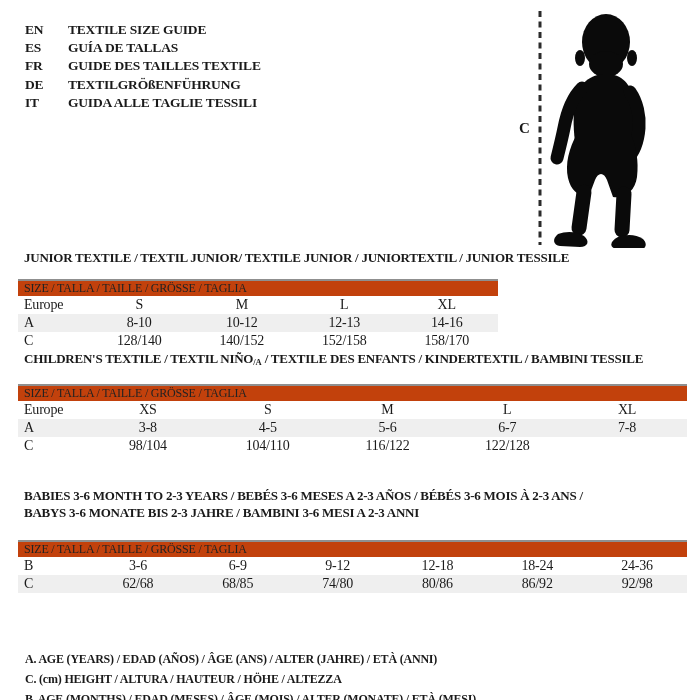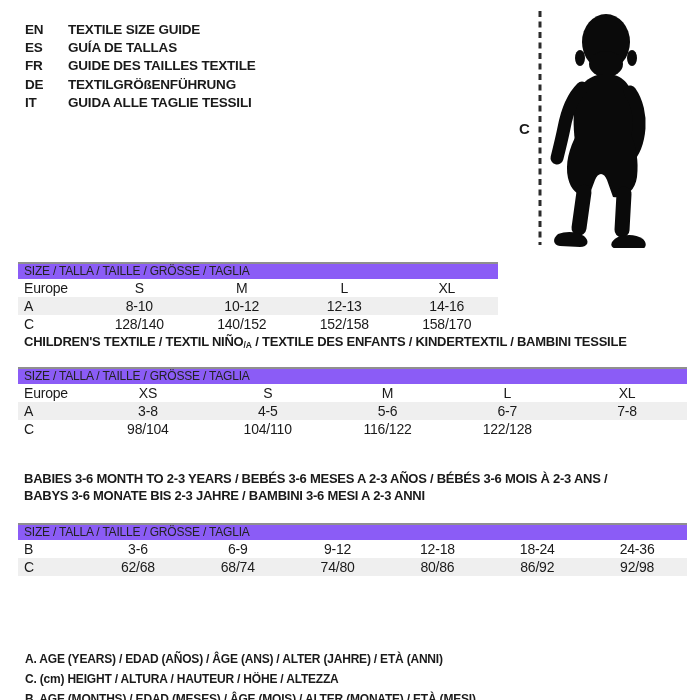--- a/index.html
+++ b/index.html
@@ -1,38 +1,38 @@
 <!DOCTYPE html>
 <html><head>
 <meta charset="utf-8">
 <style>
   html,body{margin:0;padding:0;background:#fff;}
   .page{position:relative;width:700px;height:700px;background:#ffffff;overflow:hidden;
-        font-family:Liberation Sans, sans-serif;color:#1a1a1a;}
+        font-family:Liberation Serif, serif;color:#1a1a1a;}
 
   
   .lang-list{position:absolute;top:21px;left:25px;display:grid;
              grid-template-columns:43px auto;font-weight:700;font-size:13.5px;
              line-height:18.2px;letter-spacing:-0.2px;white-space:nowrap;}
 
   
   .figure{position:absolute;top:8px;left:519px;height:240px;display:flex;align-items:stretch;}
   .measure-label{align-self:center;font-weight:700;font-size:15px;margin-right:8px;line-height:15px;}
   .dash-line{display:block;align-self:center;}
   .silhouette{display:block;margin-left:4px;}
 
   
   #sections{position:absolute;top:249px;left:18px;width:669px;}
   .section-title{font-weight:700;font-size:13px;line-height:17px;letter-spacing:-0.25px;padding-left:6px;white-space:nowrap;}
   .section-children{}
   .section-babies{margin-top:32px;}
   .size-table{margin-top:13px;width:669px;}
   .section-junior .size-table{width:480px;}
   .section-babies .size-table{margin-top:19px;}
-  .size-bar{background:#8b5cf6;border-top:2px solid #8f8f8f;height:15px;line-height:15px;
+  .size-bar{background:#c2410c;border-top:2px solid #8f8f8f;height:15px;line-height:15px;
             font-size:12px;padding-left:6px;letter-spacing:-0.2px;color:#222222;}
   .t-row{display:grid;height:18px;line-height:18px;font-size:14px;letter-spacing:-0.2px;}
   .t-row:nth-child(even){background:#efefef;}
   .t-label{padding-left:6px;text-align:left;}
   .t-cell{text-align:center;}
   .sub{font-size:8.5px;vertical-align:-2px;letter-spacing:0;}
 
   
   #notes{position:absolute;left:25px;top:626px;font-weight:700;font-size:12px;
          line-height:20px;letter-spacing:-0.2px;white-space:nowrap;margin-top:23px;}
@@ -73,20 +73,21 @@
         <path d="M38,184 L33,220" fill="none" stroke="#0a0a0a" stroke-width="15" stroke-linecap="round"></path>
         <path d="M78,186 L76,222" fill="none" stroke="#0a0a0a" stroke-width="15" stroke-linecap="round"></path>
         <path d="M12,226 C6,231 7,237 14,238 L34,239 C42,239 44,233 38,228 C30,223 20,223 12,226 Z"></path>
         <path d="M72,229 C64,233 63,239 70,241 L92,242 C100,242 102,236 97,231 C90,226 80,226 72,229 Z"></path>
       </g>
     </svg>
   </div>
 
   <div id="sections">
       <div class="section section-junior">
+        <div class="section-title"><span>JUNIOR TEXTILE / TEXTIL JUNIOR/ TEXTILE JUNIOR / JUNIORTEXTIL / JUNIOR TESSILE</span></div>
         <div class="size-table">
           <div class="size-bar">SIZE / TALLA / TAILLE / GRÖSSE / TAGLIA</div>
           <div class="rows">
             <div class="t-row" style="grid-template-columns: 70px repeat(4, 1fr);">
               <span class="t-label">Europe</span>
               <span class="t-cell">S</span>
               <span class="t-cell">M</span>
               <span class="t-cell">L</span>
               <span class="t-cell">XL</span>
             </div>
@@ -149,21 +150,21 @@
               <span class="t-cell">3-6</span>
               <span class="t-cell">6-9</span>
               <span class="t-cell">9-12</span>
               <span class="t-cell">12-18</span>
               <span class="t-cell">18-24</span>
               <span class="t-cell">24-36</span>
             </div>
             <div class="t-row" style="grid-template-columns: 70px repeat(6, 1fr);">
               <span class="t-label">C</span>
               <span class="t-cell">62/68</span>
-              <span class="t-cell">68/74</span>
+              <span class="t-cell">68/85</span>
               <span class="t-cell">74/80</span>
               <span class="t-cell">80/86</span>
               <span class="t-cell">86/92</span>
               <span class="t-cell">92/98</span>
             </div>
           </div>
         </div>
       </div>
     </div>
 

